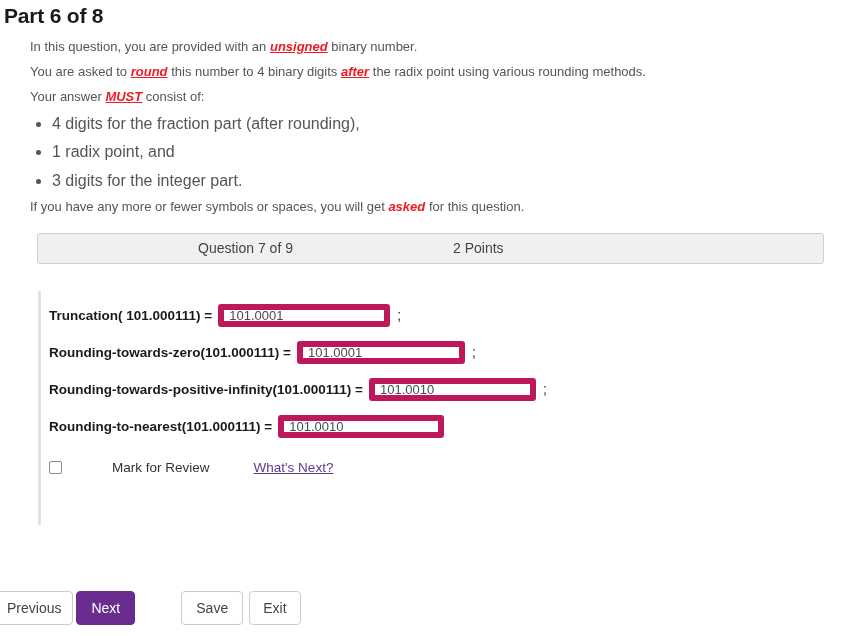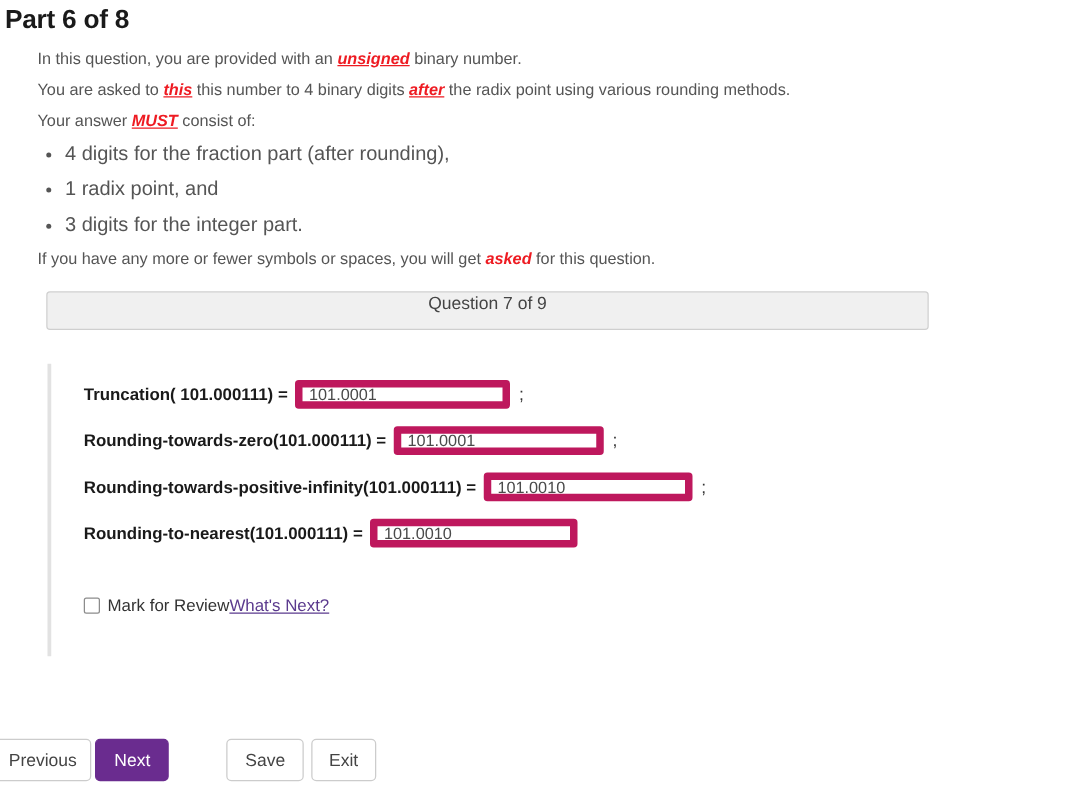--- a/index.html
+++ b/index.html
@@ -58,46 +58,45 @@
   .em-red-nound {
     color: #ee1b22;
     font-weight: bold;
     font-style: italic;
     text-decoration: none;
   }
 
   
   .qbar {
     margin: 18px 0 0 37px;
-    width: 706px;
+    width: 787px;
     height: 31px;
     box-sizing: border-box;
     background: #f0f0f0;
     border: 1px solid #cfcfcf;
     border-radius: 3px;
     display: flex;
     align-items: center;
     color: #444444;
     font-size: 14px;
-    flex-direction: column;
   }
   .qbar .q-left {
     flex: 0 0 415px;
     text-align: center;
   }
   .qbar .q-right {
     flex: 1;
     text-align: left;
   }
 
   
   .answer-panel {
     position: relative;
     margin: 27px 0 0 38px;
-    padding: 6px 0 0 26px;
+    padding: 6px 0 0 8px;
     border-left: 3px solid #e2e2e2;
     min-height: 234px;
     box-sizing: border-box;
   }
   .ans-row {
     display: flex;
     align-items: center;
     height: 37px;
     margin-bottom: 0px;
   }
@@ -127,21 +126,22 @@
   .semi {
     font-size: 14px;
     color: #333333;
     margin-left: 7px;
   }
 
   
   .review-row {
     display: flex;
     align-items: center;
-    margin-top: 32px;
+    margin-top: 15px;
+    gap: 44px;
   }
   .review-box {
     width: 13px;
     height: 13px;
     box-sizing: border-box;
     border: 1px solid #8c8c8c;
     border-radius: 2px;
     background: #ffffff;
     margin-right: 6px;
     cursor: pointer;
@@ -202,21 +202,21 @@
 </style>
 </head>
 <body>
 
 <h1 class="page-title">Part 6 of 8</h1>
 
 <div class="intro">
 
   <p><span>In this question, you are provided with an </span><span class="em-red">unsigned</span><span> binary number.</span></p>
 
-  <p><span>You are asked to </span><span class="em-red">this</span><span> this number to 4 binary digits </span><span class="em-red">after</span><span> the radix point using various rounding methods.</span></p>
+  <p><span>You are asked to </span><span class="em-red">round</span><span> this number to 4 binary digits </span><span class="em-red">after</span><span> the radix point using various rounding methods.</span></p>
 
   <p><span>Your answer </span><span class="em-red">MUST</span><span> consist of:</span></p>
 
   <ul>
     <li>4 digits for the fraction part (after rounding),</li>
     <li>1 radix point, and</li>
     <li>3 digits for the integer part.</li>
   </ul>
 
   <p><span>If you have any more or fewer symbols or spaces, you will get </span><span class="em-red-nound">asked</span><span> for this question.</span></p>

